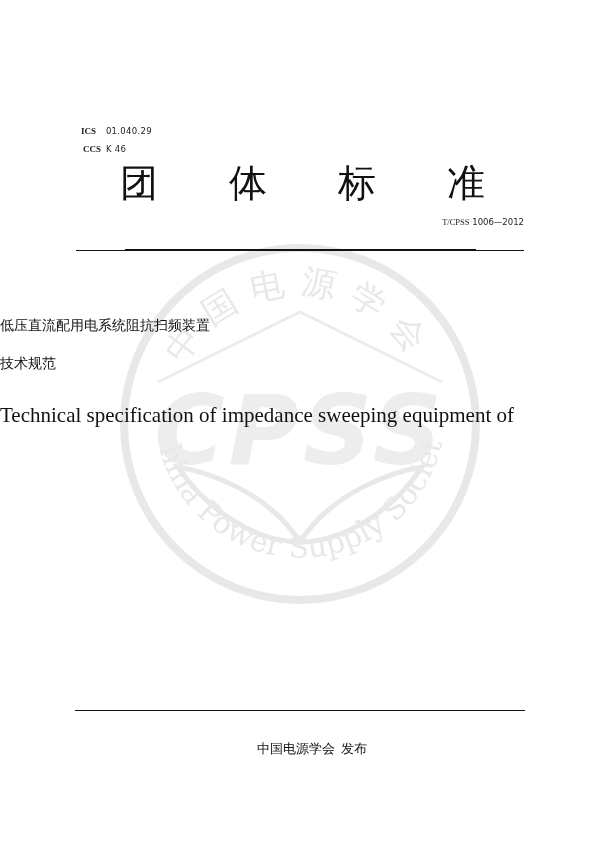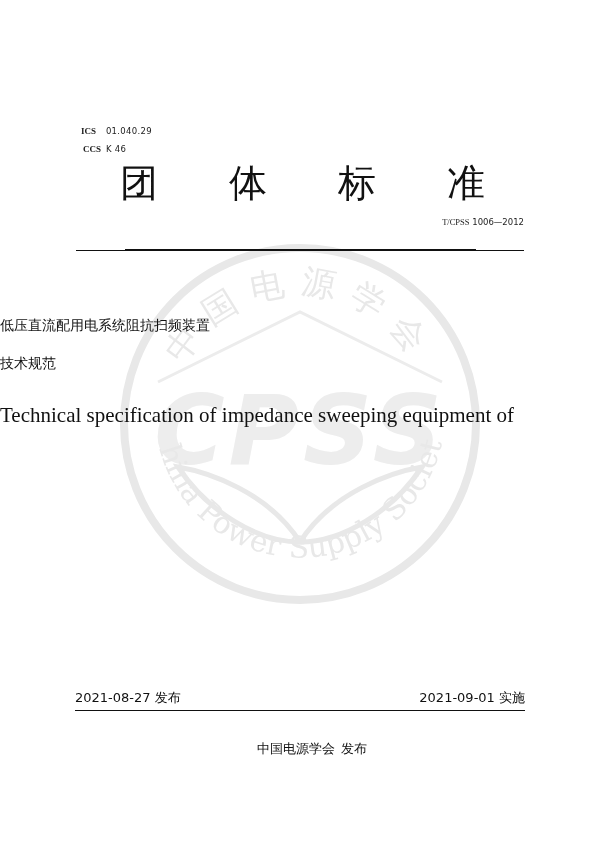--- a/index.html
+++ b/index.html
@@ -210,23 +210,19 @@
 
   <div class="cn-title">
     <span>低压直流配用电系统阻抗扫频装置</span>
     <span class="line2">技术规范</span>
   </div>
 
   <div class="en-title">
     <span>Technical specification of impedance sweeping equipment of</span>
   </div>
 
-  <div class="dates">
-    <span>2021-08-27 发布</span>
-    <span>2021-09-01 实施</span>
-  </div>
   <div class="dates-rule"></div>
 
   <div class="publisher">
     <span>中国电源学会</span><span class="gap"></span><span>发布</span>
   </div>
 
 </div>
 
 </body></html>

